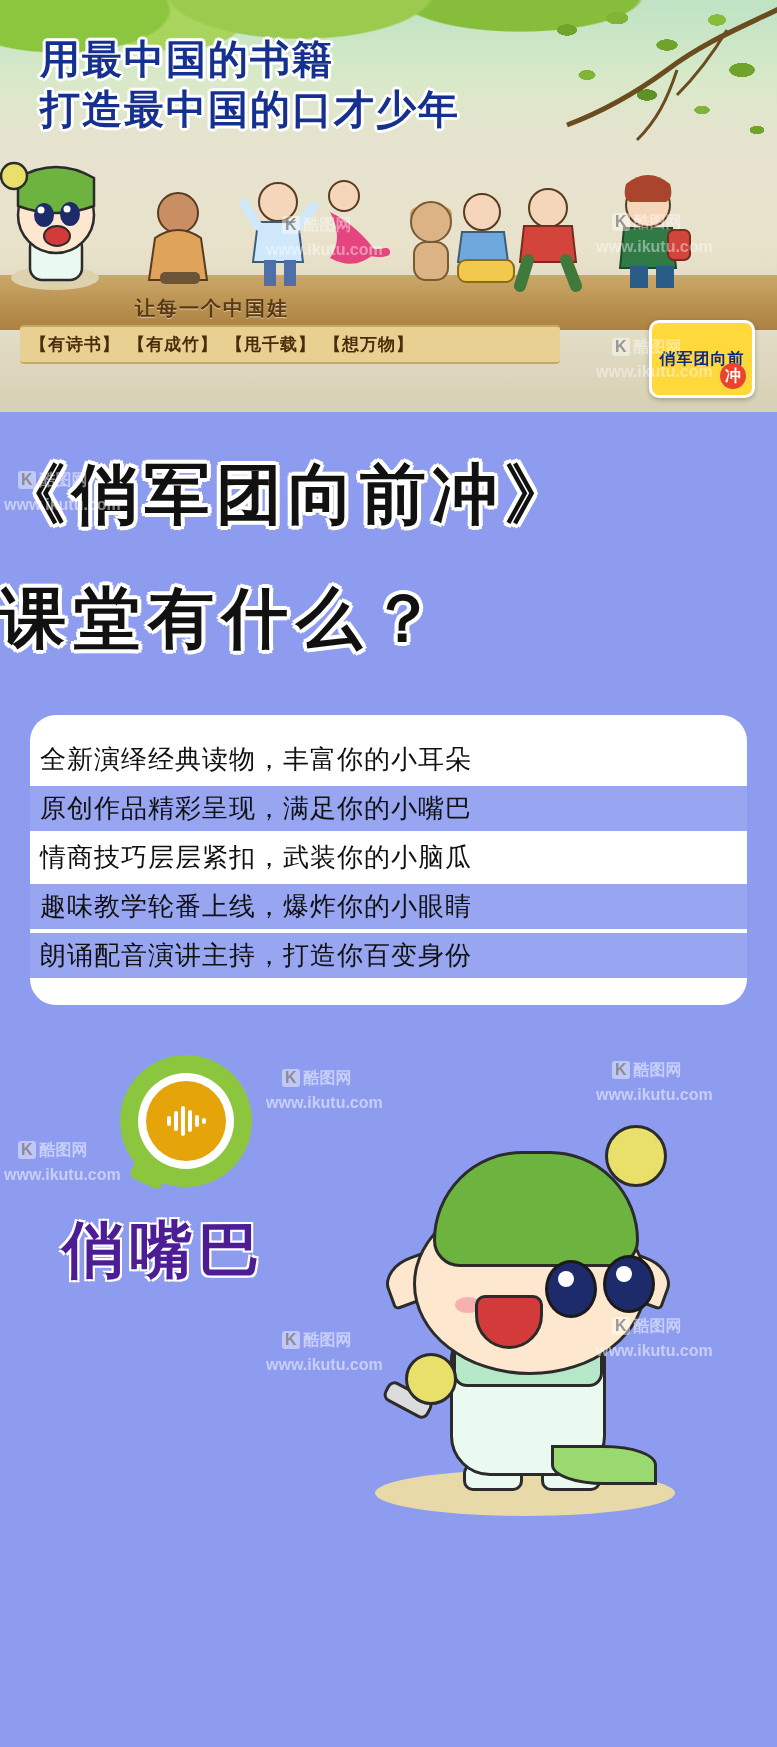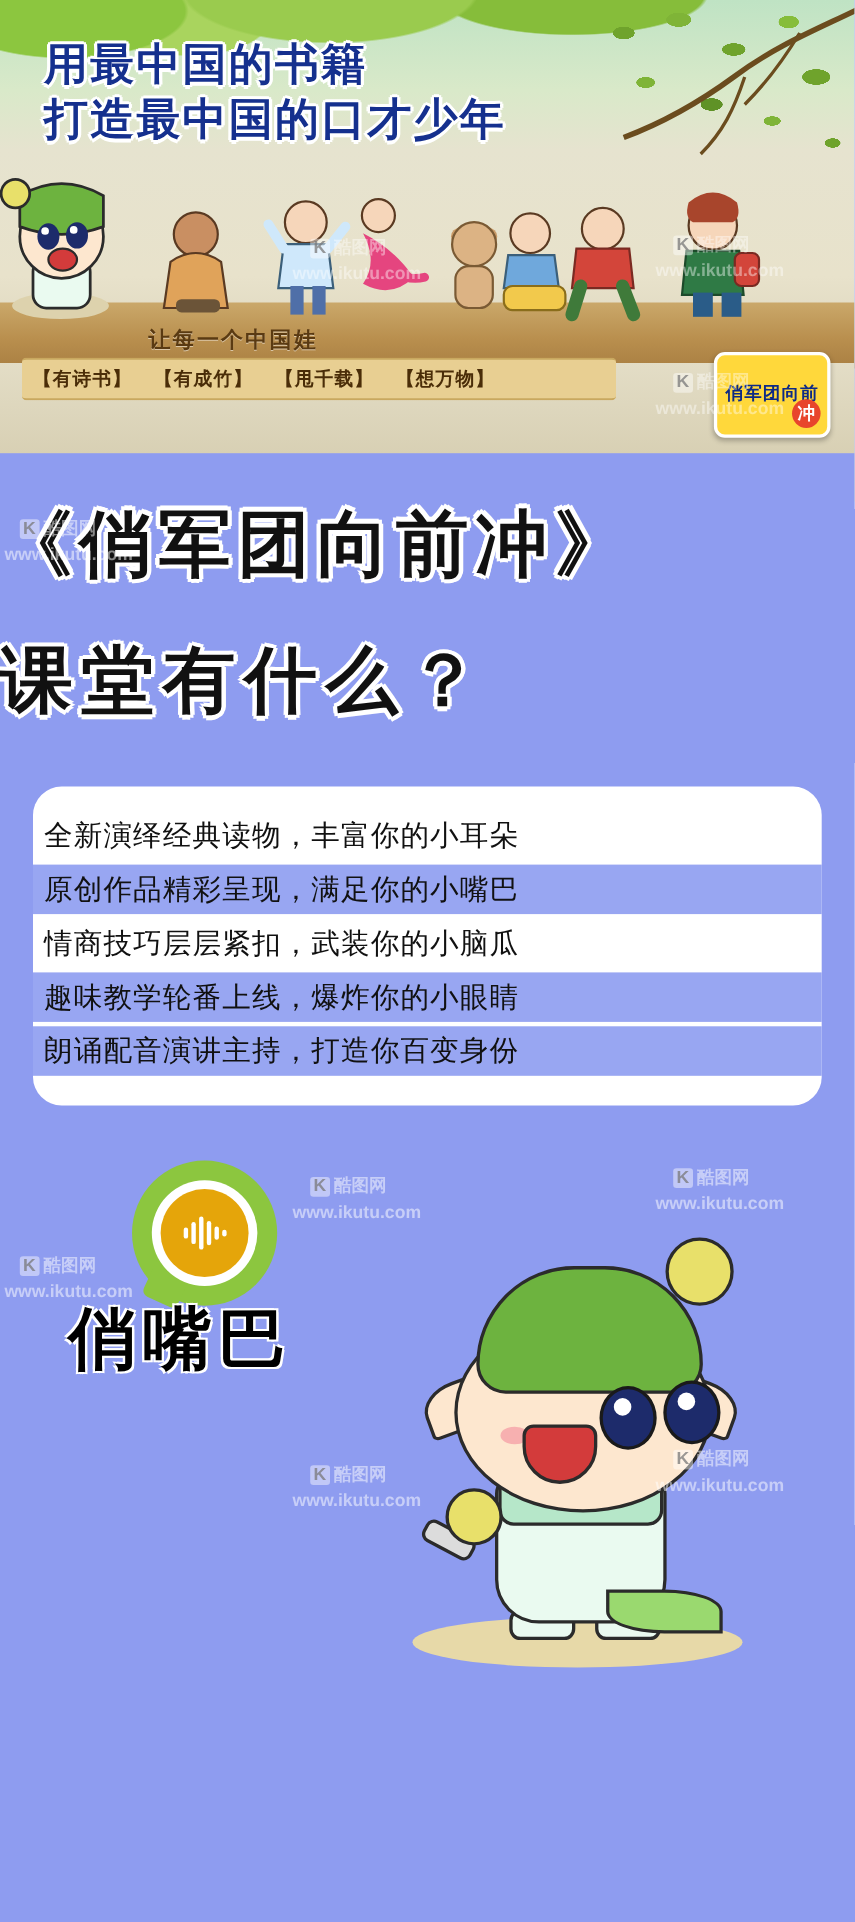--- a/index.html
+++ b/index.html
@@ -64,21 +64,21 @@
   .banner-title .l2{font-size:40px;letter-spacing:2px;display:block;margin-top:8px;}
   .banner-title .blue-out{color:#15308e;}
 
   .sub-line{
     position:absolute;left:135px;top:295px;width:340px;
     color:#5a3a12;font-size:20px;font-weight:bold;letter-spacing:2px;
     text-shadow:0 1px 0 rgba(255,255,255,.5);
   }
   .tag-row{
     position:absolute;left:20px;top:325px;width:520px;
-    display:flex;gap:20px;align-items:center;
+    display:flex;gap:8px;align-items:center;
     background:#e8cf92;
     border-top:2px solid #c9a85f;border-bottom:2px solid #c9a85f;
     padding:6px 10px;border-radius:4px;
   }
   .tag{
     font-size:17px;font-weight:bold;color:#4a2d08;letter-spacing:1px;
     white-space:nowrap;
   }
   .badge{
     position:absolute;right:22px;top:320px;width:100px;height:72px;
@@ -147,22 +147,22 @@
     background:#fff;
   }
   .logo-core{
     position:absolute;left:26px;top:26px;width:80px;height:80px;border-radius:50%;
     background:#e5a50a;display:flex;align-items:center;justify-content:center;
   }
   .logo-wave{display:flex;align-items:center;gap:3px;height:34px;}
   .logo-wave i{display:block;width:4px;background:#fff;border-radius:2px;}
 
   .brand-name{
-    position:absolute;left:62px;top:1175px;width:320px;
-    font-size:62px;font-weight:bold;color:#000000;letter-spacing:6px;
+    position:absolute;left:62px;top:1208px;width:320px;
+    font-size:62px;font-weight:bold;color:#4c1d95;letter-spacing:6px;
     font-family:"DejaVu Sans",sans-serif;
     text-shadow:-2px -2px 0 #fff,2px -2px 0 #fff,-2px 2px 0 #fff,2px 2px 0 #fff;
   }
 
   
   .mascot{position:absolute;left:355px;top:1145px;width:360px;height:390px;}
   .m-shadow{
     position:absolute;left:20px;top:325px;width:300px;height:46px;border-radius:50%;
     background:#e7d9a8;
   }

